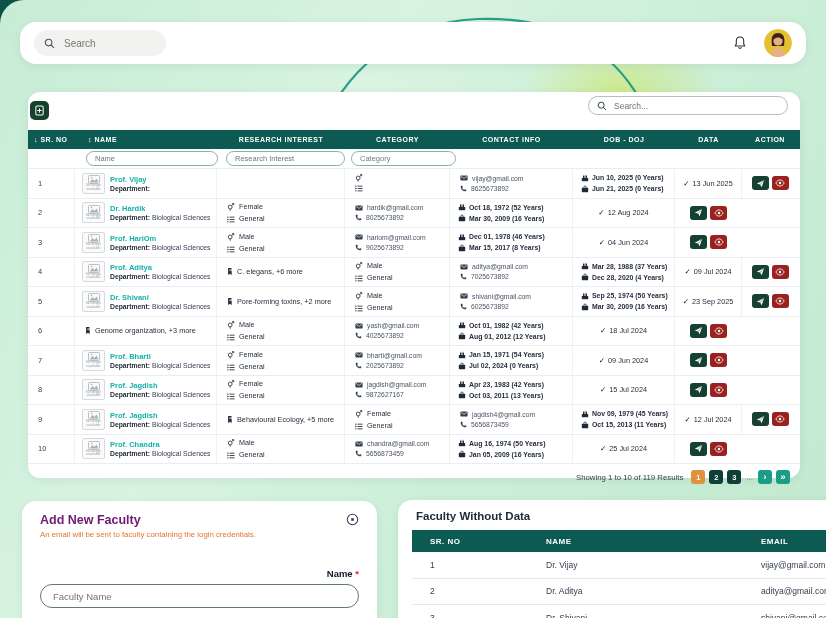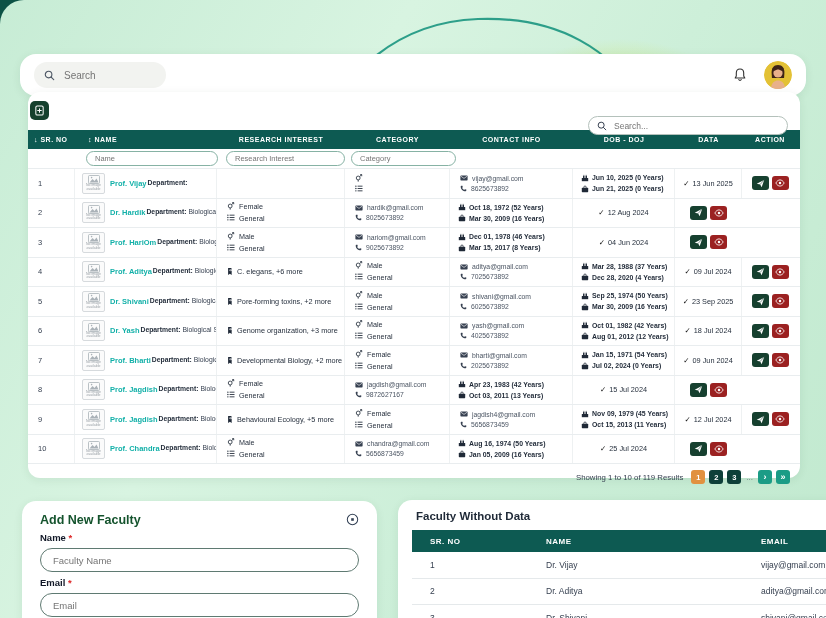--- a/index.html
+++ b/index.html
@@ -7,54 +7,54 @@
   .stage{position:relative;width:826px;height:618px;overflow:hidden;background:#0c5245;}
   .bg-main{position:absolute;inset:0;border-radius:24px 0 0 0;
     background:
       radial-gradient(140px 70px at 620px 88px, rgba(203,228,84,.55), rgba(203,228,84,0) 70%),
       radial-gradient(420px 260px at 50% 40%, rgba(255,255,255,.35), rgba(255,255,255,0) 70%),
       linear-gradient(120deg,#c7ecd5 0%,#d8f4e1 35%,#cdefd9 60%,#c1e9cf 100%);}
   .swirl{position:absolute;left:0;top:0;pointer-events:none;}
   .card{position:absolute;background:#fff;box-shadow:0 2px 10px rgba(20,60,40,.08);}
 
   
-  .topbar{left:20px;top:54px;width:786px;height:42px;border-radius:16px;display:flex;align-items:center;padding:0 14px;box-sizing:border-box;}
+  .topbar{left:20px;top:22px;width:786px;height:42px;border-radius:16px;display:flex;align-items:center;padding:0 14px;box-sizing:border-box;}
   .search-pill{display:flex;align-items:center;gap:7px;width:132px;height:26px;border-radius:14px;background:#f2f3f0;padding:0 10px;box-sizing:border-box;}
   .search-pill input{border:none;background:transparent;outline:none;font-size:10px;color:#4b5563;width:90px;font-family:"Liberation Sans",sans-serif;}
   .topbar-right{margin-left:auto;display:flex;align-items:center;gap:16px;}
   .bell{width:16px;height:16px;cursor:pointer;}
   .avatar{width:28px;height:28px;border-radius:50%;overflow:hidden;}
 
   
   .main-card{left:28px;top:92px;width:772px;height:386px;border-radius:12px;}
   .add-btn{position:absolute;left:2px;top:9px;width:19px;height:19px;border-radius:5px;background:#15402d;border:none;display:flex;align-items:center;justify-content:center;cursor:pointer;padding:0;}
-  .tool-search{position:absolute;right:12px;top:24px;width:200px;height:19px;border:1px solid #b4c1bb;border-radius:10px;display:flex;align-items:center;gap:5px;padding:0 8px;box-sizing:border-box;background:#fff;}
+  .tool-search{position:absolute;right:12px;top:4px;width:200px;height:19px;border:1px solid #b4c1bb;border-radius:10px;display:flex;align-items:center;gap:5px;padding:0 8px;box-sizing:border-box;background:#fff;}
   .tool-search input{border:none;outline:none;background:transparent;font-size:8.5px;color:#374151;width:160px;font-family:"Liberation Sans",sans-serif;}
   .grid{display:grid;grid-template-columns:47px 142px 128px 105px 123px 102px 67px 56px;}
   .thead{margin-top:38px;background:#0d5a52;height:19px;align-items:center;}
   .th{color:#fff;font-size:7px;font-weight:bold;letter-spacing:.5px;text-align:center;white-space:nowrap;}
   .th.l0{text-align:left;padding-left:6px;}
   .th.l1{text-align:left;padding-left:13px;}
   .filterrow{position:relative;height:19px;border-bottom:1px solid #e9edef;}
   .fpill{position:absolute;top:2px;height:15px;border:1px solid #86b2a4;border-radius:9px;background:#fff;font-size:7.5px;color:#1f5249;padding:0 8px;box-sizing:border-box;outline:none;font-family:"Liberation Sans",sans-serif;}
   .trow{height:28.5px;border-bottom:1px solid #e9edef;align-items:center;}
   .cell{height:100%;display:flex;align-items:center;border-right:1px solid #eef1f2;box-sizing:border-box;overflow:hidden;}
   .cell:last-child{border-right:none;}
   .c-sr{padding-left:10px;font-size:7.5px;color:#374151;}
   .c-name{padding-left:7px;gap:5px;}
   .imgph{width:21px;height:19px;border:1px solid #d6dadd;border-radius:2px;background:#fbfbfb;display:flex;flex-direction:column;align-items:center;justify-content:center;flex:none;}
   .imgph .noimg-txt{font-size:3.5px;color:#9aa1a7;line-height:3.5px;text-align:center;}
-  .nstack{display:flex;gap:1px;min-width:0;}
+  .nstack{display:flex;flex-direction:column;gap:1px;min-width:0;}
   .nlink{font-size:7.5px;font-weight:bold;color:#12b0a8;cursor:pointer;white-space:nowrap;}
   .dept{font-size:6.8px;color:#374151;white-space:nowrap;}
   .dept b{font-weight:bold;color:#1f2937;}
   .c-ri{padding-left:8px;gap:4px;font-size:7.3px;color:#1f2937;white-space:nowrap;}
   .c-cat{padding-left:10px;}
   .catstack{display:flex;flex-direction:column;gap:3px;}
-  .catline{display:flex;align-items:flex-start;gap:4px;font-size:7.2px;color:#1f2937;}
+  .catline{display:flex;align-items:flex-end;gap:4px;font-size:7.2px;color:#1f2937;}
   .c-contact{padding-left:10px;}
   .contstack{display:flex;flex-direction:column;gap:3px;}
   .contline{display:flex;align-items:center;gap:4px;font-size:6.8px;color:#4b5563;white-space:nowrap;}
   .c-dob{padding-left:8px;}
   .dobstack{display:flex;flex-direction:column;gap:3px;}
   .dobline{display:flex;align-items:center;gap:3px;font-size:6.9px;font-weight:600;color:#1f2937;white-space:nowrap;}
   .c-data{justify-content:center;gap:3px;font-size:7.3px;font-weight:500;color:#1f2937;white-space:nowrap;}
   .check{font-size:7.5px;color:#111;}
   .c-action{justify-content:center;gap:3px;}
   .abtn{width:17px;height:14px;border-radius:3px;border:none;display:flex;align-items:center;justify-content:center;cursor:pointer;padding:0;}
@@ -64,23 +64,23 @@
   .pgtext{font-size:7.8px;color:#374151;margin-right:4px;}
   .pbtn{width:14px;height:14px;border-radius:3px;color:#fff;font-size:7.5px;display:flex;align-items:center;justify-content:center;cursor:pointer;font-weight:bold;}
   .pbtn.active{background:#e1913f;}
   .pbtn.dark{background:#0e3f39;}
   .pbtn.nav{background:#1b9c86;font-size:9px;}
   .pell{font-size:8px;color:#6b7280;margin:0 1px;}
 
   
   .add-card{left:22px;top:501px;width:355px;height:130px;border-radius:14px;padding:12px 18px;box-sizing:border-box;}
   .ac-head{display:flex;align-items:flex-start;justify-content:space-between;}
-  .ac-title{font-size:12.5px;font-weight:bold;color:#14532d;}
+  .ac-title{font-size:12.5px;font-weight:bold;color:#701a75;}
   .ac-sub{font-size:7.8px;color:#e2782e;margin-top:3px;}
-  .ac-label{font-size:9.5px;font-weight:bold;color:#111827;margin-top:5px;}
+  .ac-label{font-size:9.5px;font-weight:bold;color:#111827;margin-top:29px;text-align:right;}
   .req{color:#dc2626;}
   .ac-input{margin-top:5px;width:319px;height:24px;border:1px solid #5f7a72;border-radius:13px;padding:0 12px;box-sizing:border-box;font-size:9.5px;color:#374151;outline:none;font-family:"Liberation Sans",sans-serif;background:#fff;}
   .cdot{cursor:pointer;}
 
   
   .fwd-card{left:398px;top:500px;width:450px;height:140px;border-radius:14px 0 0 0;padding:10px 0 0 0;box-sizing:border-box;}
   .fwd-title{font-size:11.5px;font-weight:bold;color:#1f2937;padding:0 18px;}
   .fwd-table{margin:8px 14px 0 14px;}
   .fwd-grid{display:grid;grid-template-columns:116px 215px 120px;}
   .fwd-head{background:#0d5a52;height:22px;align-items:center;}
@@ -686,34 +686,20 @@
                 <circle cx="6" cy="4.5" r="1.5" fill="#fff"></circle>
               </svg>
             </button>
     </div>
   </div>
 
   <div class="grid trow">
     <div class="cell c-sr">
             <span>6</span>
           </div>
-    <div class="cell c-name">
-      <span class="imgph">
-        <svg width="12" height="9" viewBox="0 0 12 9">
-                <rect x="0.5" y="0.5" width="11" height="8" rx="1" fill="none" stroke="#aab2b8" stroke-width="0.8"></rect>
-                <path d="M1.5 7.5 L4.5 4 L6.5 6 L8.5 3.5 L10.5 7.5 Z" fill="#aab2b8"></path>
-                <circle cx="3.6" cy="2.6" r="0.8" fill="#aab2b8"></circle>
-              </svg>
-        <span class="noimg-txt">No image available</span>
-      </span>
-      <span class="nstack">
-        <span class="nlink">Dr. Yash</span>
-        <span class="dept"><b>Department:</b> <span>Biological Sciences</span></span>
-      </span>
-    </div>
     <div class="cell c-ri">
       <svg width="8" height="9" viewBox="0 0 9 10">
               <path d="M1 1 h5.5 a1 1 0 0 1 1 1 v7 l-2 -1.6 L3.5 9 V1 Z" fill="#1f2937"></path>
               <path d="M4.5 3.5 h3 M6.3 2.3 l1.2 1.2 l-1.2 1.2" stroke="#fff" stroke-width="0.8" fill="none"></path>
             </svg>
       <span>Genome organization, +3 more</span>
     </div>
     <div class="cell c-cat">
       <span class="catstack">
         <span class="catline">
@@ -810,27 +796,20 @@
                 <path d="M1.5 7.5 L4.5 4 L6.5 6 L8.5 3.5 L10.5 7.5 Z" fill="#aab2b8"></path>
                 <circle cx="3.6" cy="2.6" r="0.8" fill="#aab2b8"></circle>
               </svg>
         <span class="noimg-txt">No image available</span>
       </span>
       <span class="nstack">
         <span class="nlink">Prof. Bharti</span>
         <span class="dept"><b>Department:</b> <span>Biological Sciences</span></span>
       </span>
     </div>
-    <div class="cell c-ri">
-      <svg width="8" height="9" viewBox="0 0 9 10">
-              <path d="M1 1 h5.5 a1 1 0 0 1 1 1 v7 l-2 -1.6 L3.5 9 V1 Z" fill="#1f2937"></path>
-              <path d="M4.5 3.5 h3 M6.3 2.3 l1.2 1.2 l-1.2 1.2" stroke="#fff" stroke-width="0.8" fill="none"></path>
-            </svg>
-      <span>Developmental Biology, +2 more</span>
-    </div>
     <div class="cell c-cat">
       <span class="catstack">
         <span class="catline">
                 <svg width="8" height="8" viewBox="0 0 10 10">
                   <circle cx="4" cy="5" r="2.4" fill="none" stroke="#1f2937" stroke-width="1"></circle>
                   <line x1="5.8" y1="3.2" x2="8.4" y2="0.8" stroke="#1f2937" stroke-width="1"></line>
                   <line x1="6.4" y1="0.8" x2="8.4" y2="0.8" stroke="#1f2937" stroke-width="1"></line>
                   <line x1="8.4" y1="0.8" x2="8.4" y2="2.8" stroke="#1f2937" stroke-width="1"></line>
                   <line x1="4" y1="7.4" x2="4" y2="9.6" stroke="#1f2937" stroke-width="1"></line>
                 </svg>
@@ -1238,20 +1217,21 @@
   </div>
 
   <div class="card add-card">
     <div class="ac-head">
       <div class="ac-title">Add New Faculty</div>
       <svg class="cdot" width="13" height="13" viewBox="0 0 14 14">
           <circle cx="7" cy="7" r="5.6" fill="none" stroke="#334155" stroke-width="1.1"></circle>
           <rect x="5.6" y="5.6" width="2.8" height="2.8" fill="#334155"></rect>
         </svg>
     </div>
+    <div class="ac-sub">An email will be sent to faculty containing the login credentials.</div>
     <div class="ac-label"><span>Name</span> <span class="req">*</span></div>
     <input class="ac-input" placeholder="Faculty Name" style="">
     <div class="ac-label"><span>Email</span> <span class="req">*</span></div>
     <input class="ac-input" placeholder="Email" style="">
   </div>
 
   <div class="card fwd-card">
     <div class="fwd-title">Faculty Without Data</div>
     <div class="fwd-table">
       <div class="fwd-grid fwd-head">

